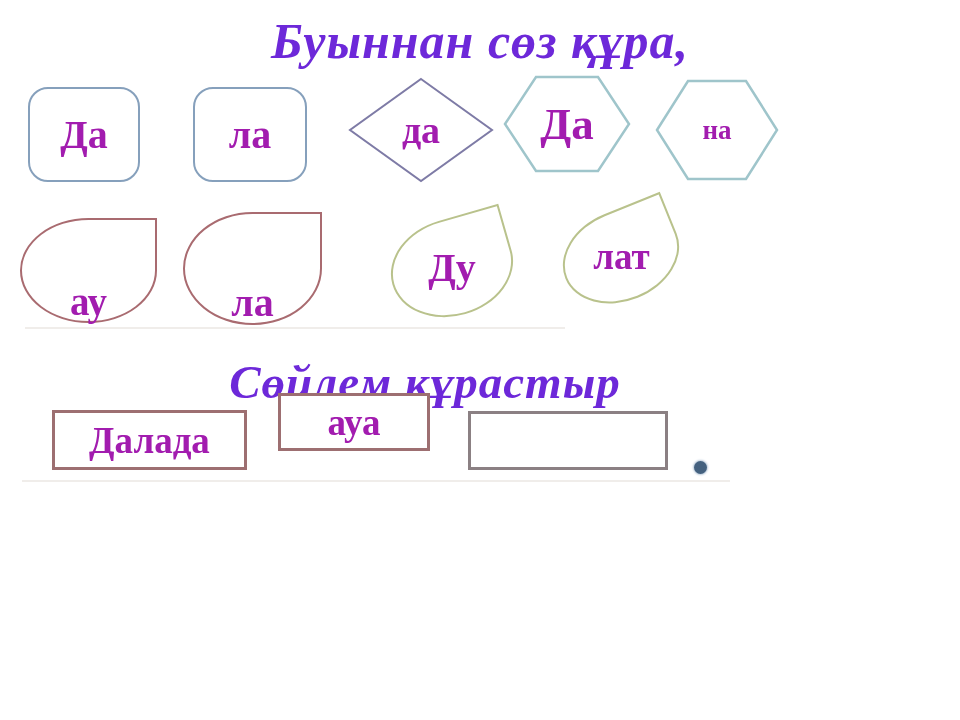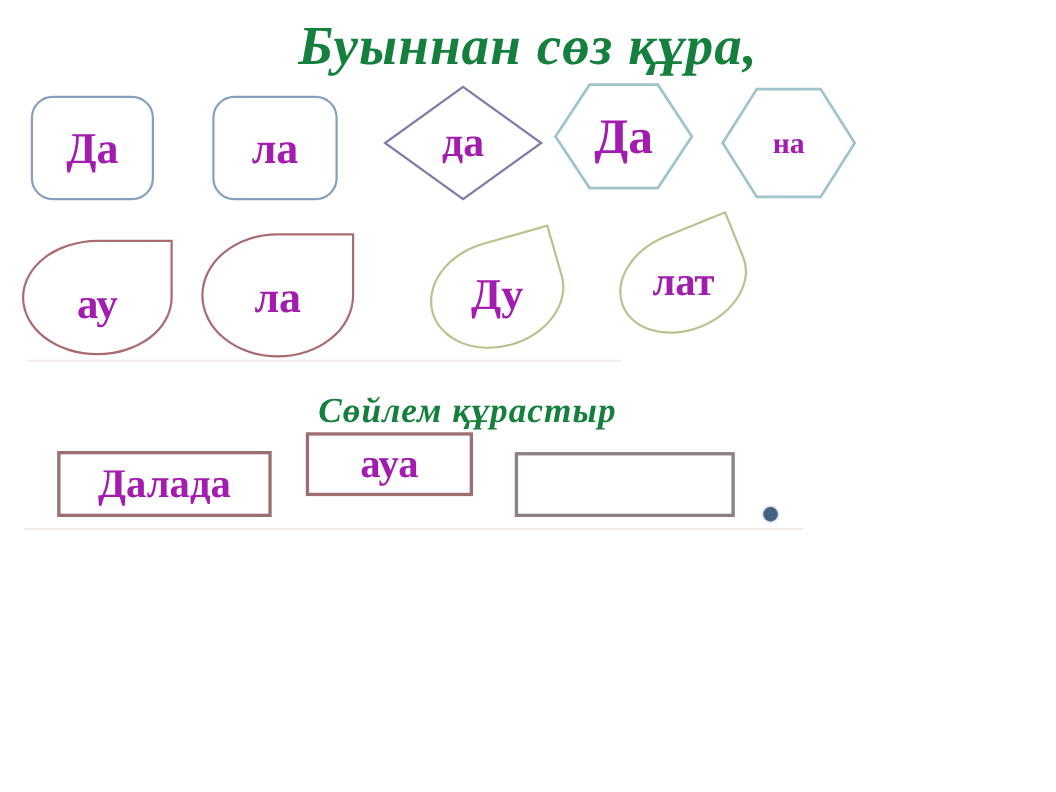--- a/index.html
+++ b/index.html
@@ -2,25 +2,25 @@
 <html><head>
 <meta charset="utf-8">
 <style>
   html,body{margin:0;padding:0;background:#fff;}
   .slide{
     position:relative;width:960px;height:720px;background:#ffffff;overflow:hidden;
     font-family:"Liberation Serif","DejaVu Serif",serif;color:#161616;
   }
   .heading{
     position:absolute;left:0;text-align:center;
-    font-weight:bold;font-style:italic;color:#15803d;letter-spacing:1px;
+    font-weight:bold;font-style:italic;color:#6d28d9;letter-spacing:1px;
     white-space:nowrap;
   }
   .heading-top{top:12px;width:960px;font-size:50px;}
-  .heading-bottom{top:355px;width:850px;font-size:32px;}
+  .heading-bottom{top:355px;width:850px;font-size:47px;}
   .shape{
     position:absolute;display:flex;align-items:center;justify-content:center;
     background:#ffffff;box-sizing:border-box;
   }
   .shape-label{
     font-weight:bold;color:#a21caf;line-height:1;white-space:nowrap;
   }
   
   .rsq{border:2.5px solid #86a0bc;border-radius:20px;}
   .rsq1{left:28px;top:87px;width:112px;height:95px;}
@@ -31,21 +31,21 @@
   .svg-shape .shape-label{position:absolute;left:0;top:0;width:100%;height:100%;
     display:flex;align-items:center;justify-content:center;}
   .diamond{left:346px;top:76px;width:150px;height:108px;}
   .diamond .shape-label{font-size:38px;}
   .hex1{left:502px;top:74px;width:130px;height:100px;}
   .hex1 .shape-label{font-size:45px;}
   .hex2{left:654px;top:78px;width:126px;height:104px;}
   .hex2 .shape-label{font-size:27px;}
   
   .tear{border-radius:50% 0 50% 50%;}
-  .tear-red{border:2.5px solid #a96b70;}
+  .tear-red{border:2.5px solid #a96b70;align-items:flex-end;}
   .tear-olive{border:2.5px solid #b9c28c;}
   .tear1{left:20px;top:218px;width:137px;height:105px;}
   .tear1 .shape-label{font-size:39px;padding-top:12px;}
   .tear2{left:183px;top:212px;width:139px;height:113px;}
   .tear2 .shape-label{font-size:40px;padding-top:4px;}
   .tear3{left:390px;top:219px;width:124px;height:97px;transform:rotate(-16deg);}
   .tear3 .shape-label{font-size:40px;transform:rotate(16deg);}
   .tear4{left:561px;top:211px;width:120px;height:90px;transform:rotate(-22deg);}
   .tear4 .shape-label{font-size:37px;transform:rotate(22deg);}
   

